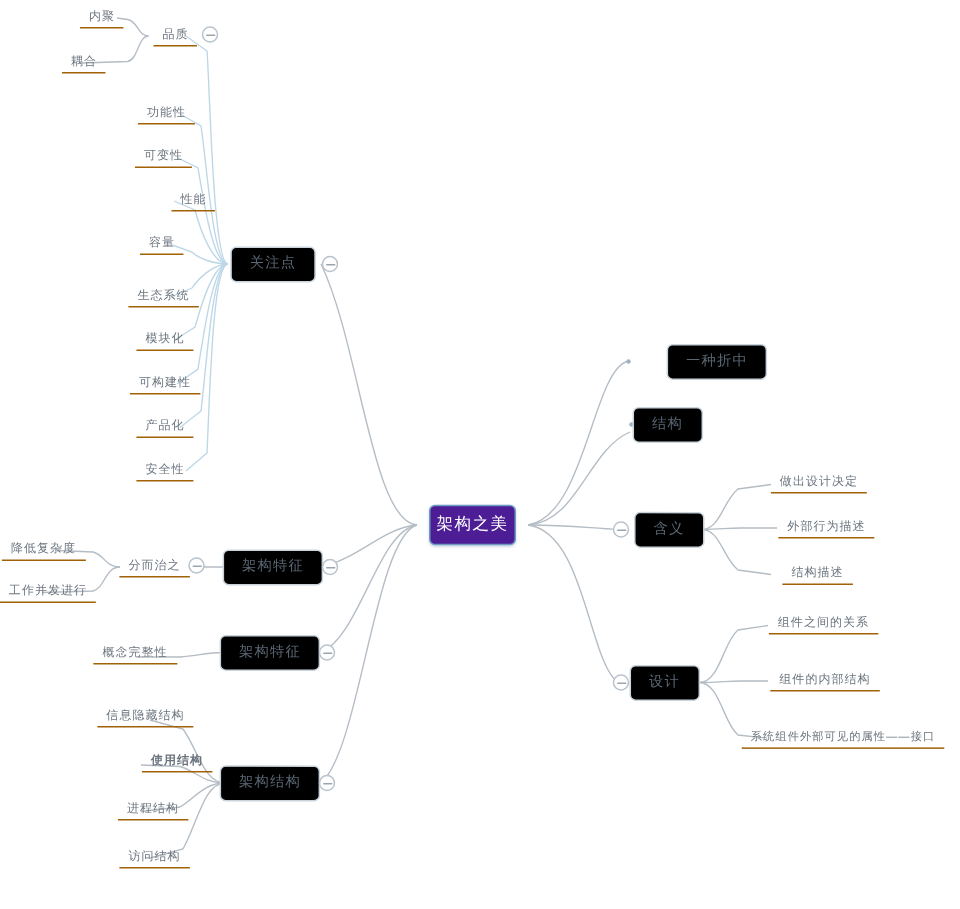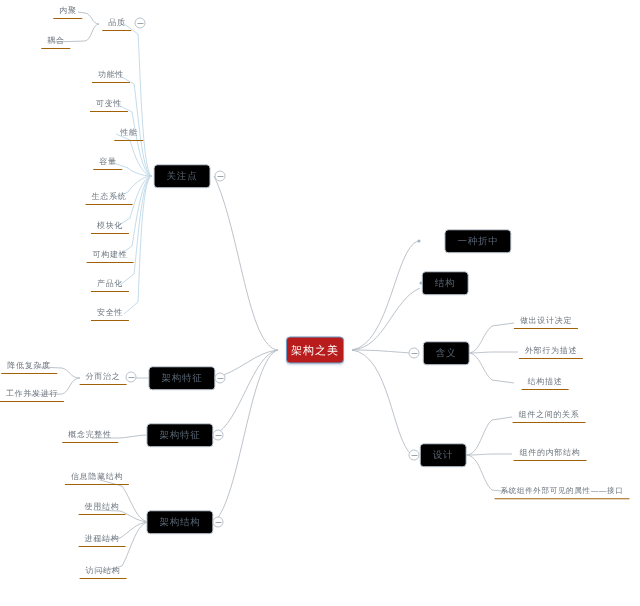--- a/index.html
+++ b/index.html
@@ -31,21 +31,21 @@
   }
   .node {
     position: absolute;
     box-sizing: border-box;
     white-space: nowrap;
     line-height: 1;
     transform: translate(-50%, -50%);
   }
   
   .node.root {
-    background: #b91c1c;
+    background: #4c1d95;
     border: 1px solid #6d9cc4;
     border-radius: 4px;
     color: #ffffff;
     font-size: 11px;
     padding: 7px 4px;
     letter-spacing: 1px;
     box-shadow: 0 1px 2px rgba(100,130,160,0.30);
   }
   
   .node.boxed {
@@ -182,21 +182,21 @@
 
   <div class="node boxed" style="left:180px; top:435px;">架构特征</div>
   <div class="toggle" style="left:218px; top:435px;"></div>
 
   <div class="node leaf" style="left:90px; top:436px;">概念完整性</div>
 
   <div class="node boxed" style="left:180px; top:522px;">架构结构</div>
   <div class="toggle" style="left:218px; top:522px;"></div>
 
   <div class="node leaf" style="left:97px; top:478px;">信息隐藏结构</div>
-  <div class="node leaf" style="left:102px; top:508px;">使用结构</div>
+  <div class="node leaf" style="left:118px; top:508px;font-weight:bold;">使用结构</div>
   <div class="node leaf" style="left:102px; top:540px;">进程结构</div>
   <div class="node leaf" style="left:103px; top:572px;">访问结构</div>
 
   <div class="dot" style="left:419px; top:241px;"></div>
   <div class="node boxed" style="left:478px; top:241px;">一种折中</div>
 
   <div class="dot" style="left:421px; top:283px;"></div>
   <div class="node boxed" style="left:445px; top:283px;">结构</div>
 
   <div class="toggle" style="left:414px; top:353px;"></div>

